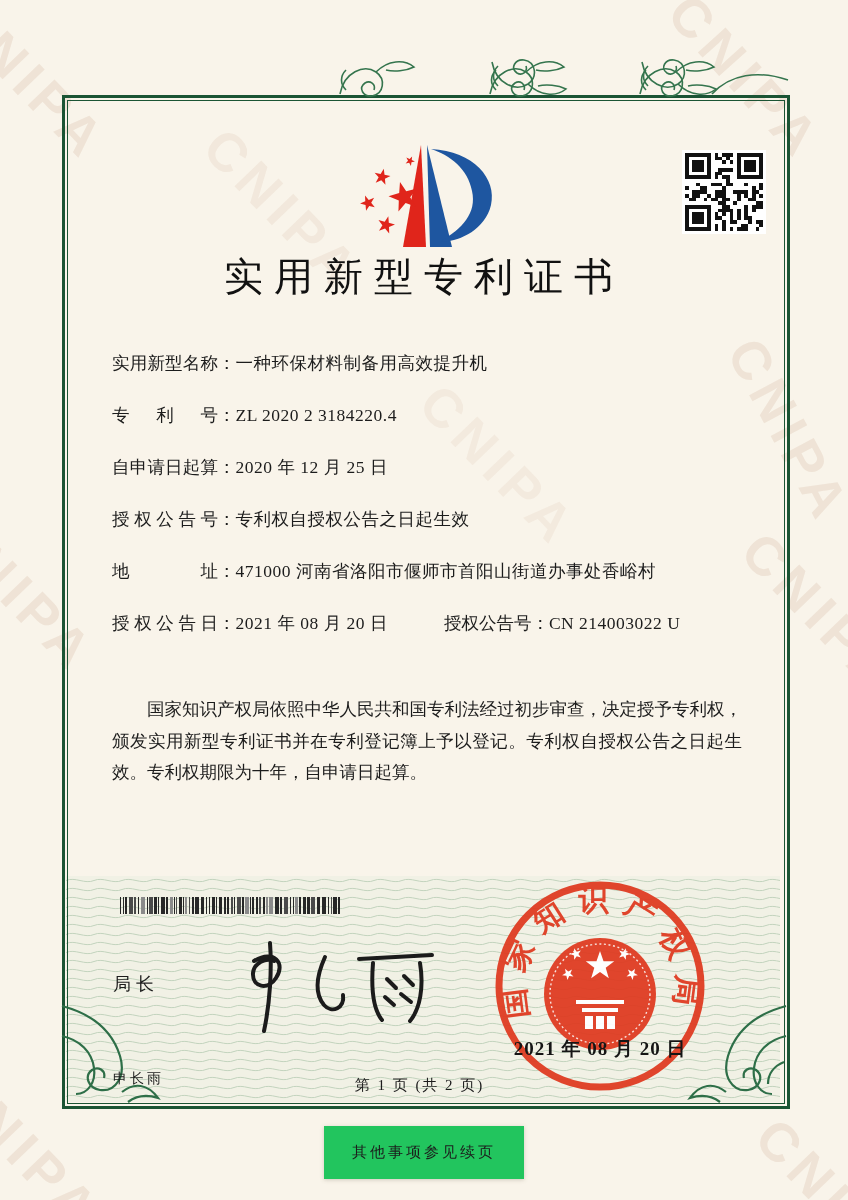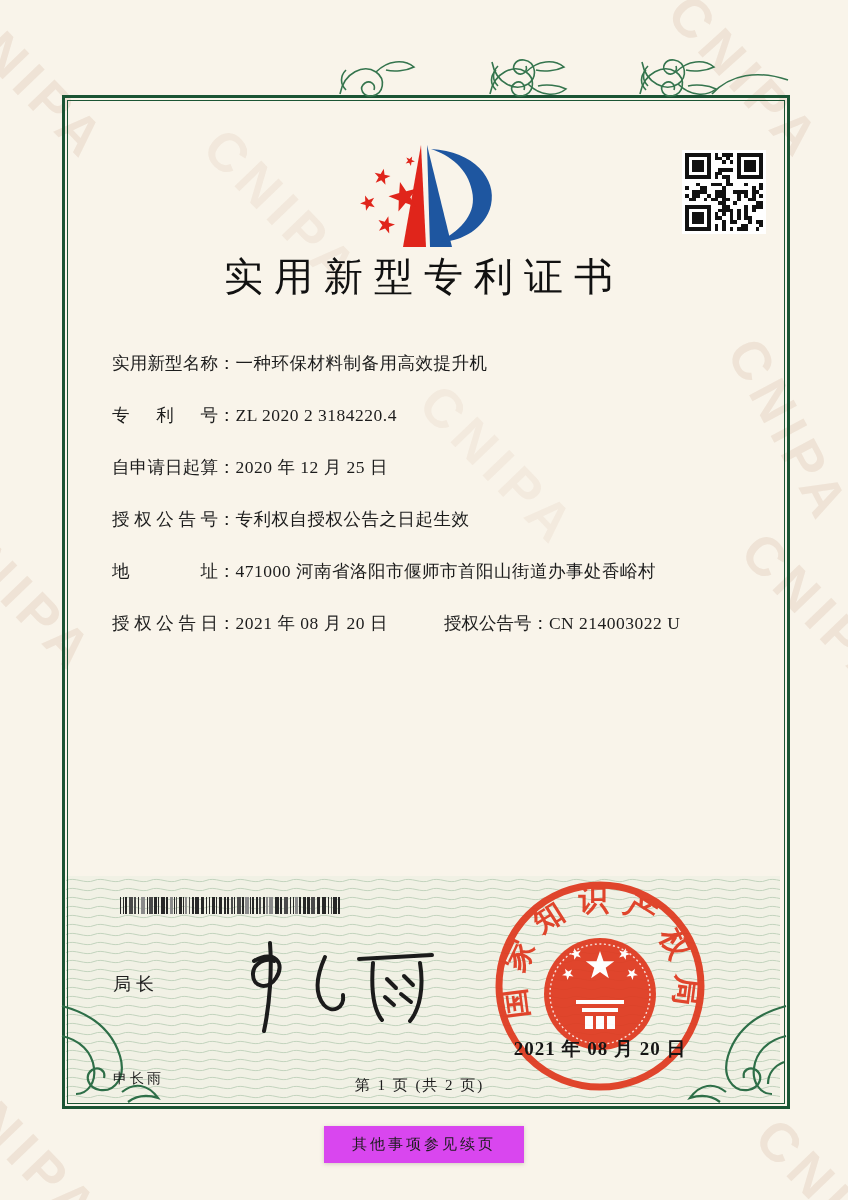--- a/index.html
+++ b/index.html
@@ -50,21 +50,21 @@
   .signature { position:absolute; left:224px; top:933px; width:218px; height:108px; }
 
   .seal { position:absolute; left:492px; top:878px; width:216px; height:216px; z-index:3; opacity:0.93; }
   .seal-date { position:absolute; left:498px; top:1036px; width:204px; text-align:center;
                font-size:19px; font-weight:600; letter-spacing:1px; z-index:4; color:#151515; }
 
   .page-info { position:absolute; left:0; right:9px; top:1076px; text-align:center;
                font-size:15px; letter-spacing:2px; z-index:3; }
 
   .continuation { position:absolute; left:50%; top:1126px; transform:translateX(-50%);
-                  background:#d946ef; padding:9px 28px; box-shadow:0 1px 4px rgba(90,80,60,0.25);
+                  background:#22c55e; padding:17px 28px; box-shadow:0 1px 4px rgba(90,80,60,0.25);
                   font-size:15px; letter-spacing:3px; z-index:3; }
 </style>
 </head>
 <body>
 
 <div class="page">
 
   <svg width="0" height="0" style="position:absolute" aria-hidden="true">
     <defs>
       <path id="star" d="M0,-10 L2.35,-3.24 L9.51,-3.09 L3.80,1.24 L5.88,8.09 L0,4 L-5.88,8.09 L-3.80,1.24 L-9.51,-3.09 L-2.35,-3.24 Z"></path>
@@ -273,20 +273,21 @@
     <div class="fields">
       <div class="frow"><span class="flabel">实用新型名称</span><span>：</span><span class="fvalue">一种环保材料制备用高效提升机</span></div>
       <div class="frow"><span class="flabel">专利号</span><span>：</span><span class="fvalue">ZL 2020 2 3184220.4</span></div>
       <div class="frow"><span class="flabel">自申请日起算</span><span>：</span><span class="fvalue">2020 年 12 月 25 日</span></div>
       <div class="frow"><span class="flabel">授权公告号</span><span>：</span><span class="fvalue">专利权自授权公告之日起生效</span></div>
       <div class="frow"><span class="flabel">地址</span><span>：</span><span class="fvalue">471000 河南省洛阳市偃师市首阳山街道办事处香峪村</span></div>
       <div class="frow"><span class="flabel">授权公告日</span><span>：</span><span class="fvalue">2021 年 08 月 20 日</span><span class="gap2"></span><span>授权公告号</span><span>：</span><span class="fvalue">CN 214003022 U</span></div>
     </div>
 
     <div class="body-text">
+      <p>国家知识产权局依照中华人民共和国专利法经过初步审查，决定授予专利权，颁发实用新型专利证书并在专利登记簿上予以登记。专利权自授权公告之日起生效。专利权期限为十年，自申请日起算。</p>
     </div>
 
     <svg class="barcode" id="barcode-svg" viewBox="0 0 224 17" preserveAspectRatio="none">
         <rect x="0" y="0" width="1" height="17" fill="#272727"></rect>
         <rect x="3" y="0" width="1" height="17" fill="#272727"></rect>
         <rect x="5" y="0" width="2" height="17" fill="#272727"></rect>
         <rect x="9" y="0" width="4" height="17" fill="#4a4a4a"></rect>
         <rect x="14" y="0" width="2" height="17" fill="#4a4a4a"></rect>
         <rect x="18" y="0" width="1" height="17" fill="#272727"></rect>
         <rect x="21" y="0" width="4" height="17" fill="#8a8a8a"></rect>

